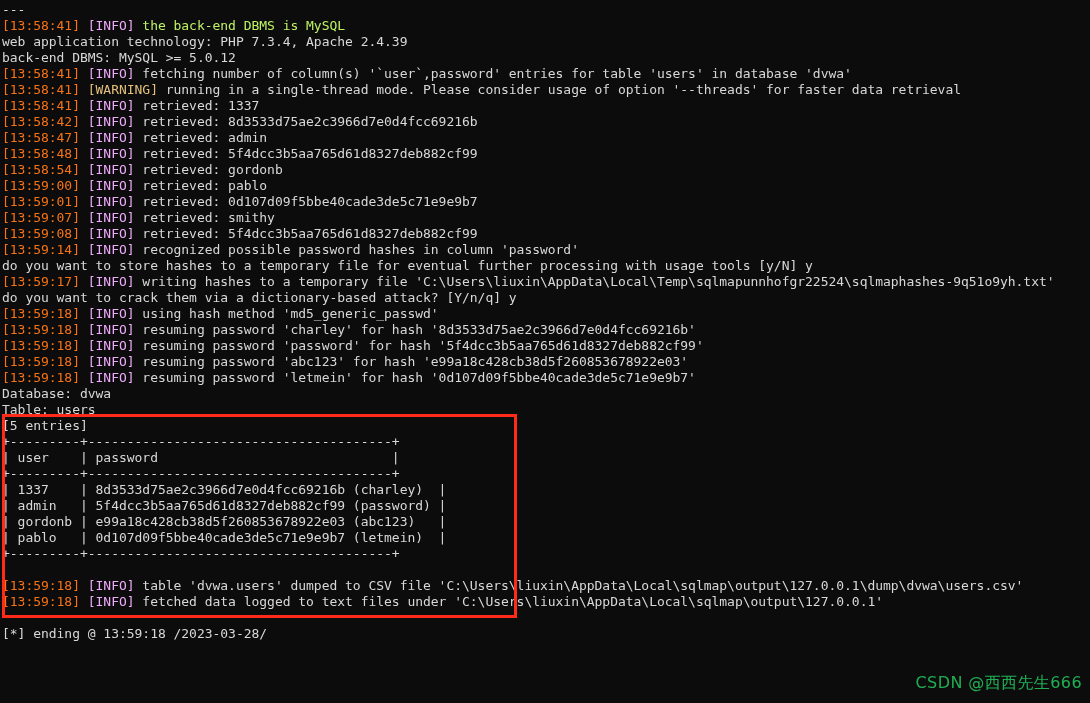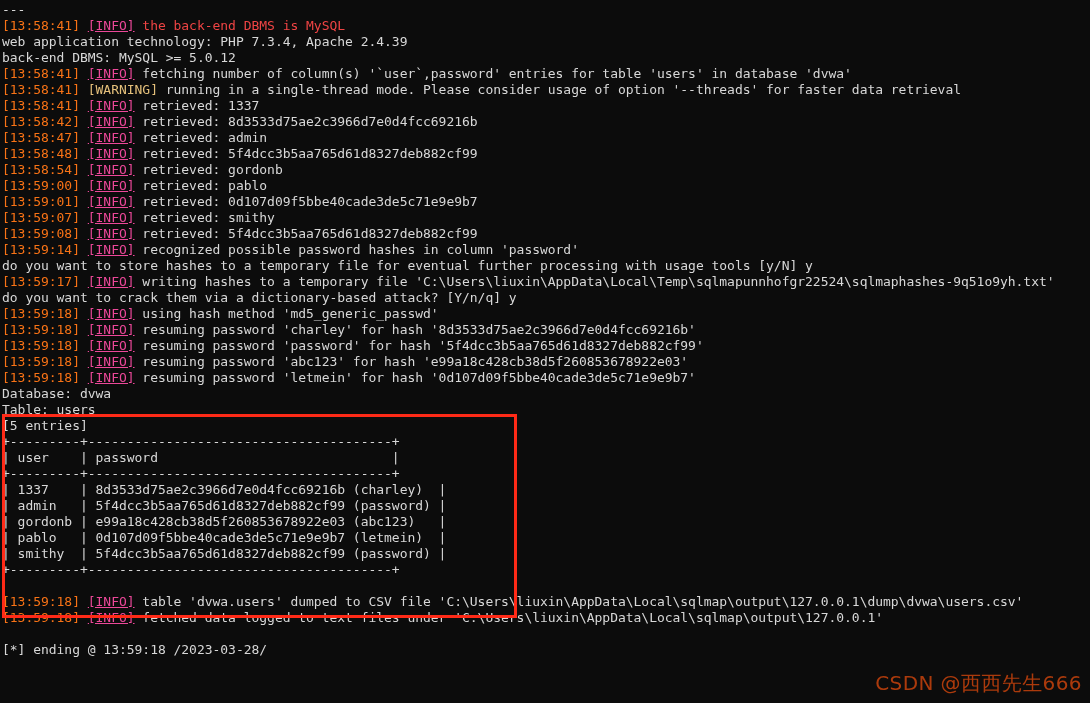--- a/index.html
+++ b/index.html
@@ -35,44 +35,44 @@
   .line {
     height: 16px;
     line-height: 16px;
     white-space: pre;
     font-size: 13.0px;
     letter-spacing: -0.03px;
     color: #cccccc;
   }
   .line.blank { color: transparent; }
   .ts   { color: #f97316; }
-  .info { color: #ec4899; text-decoration: underline; }
+  .info { color: #f0abfc; }
   .warn { color: #e5c07b; }
-  .dim  { color: #ef4444; margin-top: 12px; }
+  .dim  { color: #bef264; margin-top: 12px; }
   .plain { color: #d8d8d8; }
 
   
   #highlight-box {
     position: absolute;
     left: 2px;
     top: 414px;
     width: 515px;
     height: 204px;
     border: 3px solid #ff2a17;
     box-sizing: border-box;
     pointer-events: none;
   }
   
   #watermark {
     position: absolute;
     right: 8px;
     bottom: 12px;
-    color: #c2410c;
+    color: #22c55e;
     font-family: "DejaVu Sans", "Liberation Sans", sans-serif;
-    font-size: 20px;
+    font-size: 16px;
     letter-spacing: 0.4px;
     opacity: 0.88;
   }
 </style>
 </head>
 <body>
 
 <div id="terminal">
   <div class="lines" id="console-lines">
       <div class="line"><span class="plain">---</span></div>
@@ -102,21 +102,20 @@
       <div class="line"><span class="plain">Database: dvwa</span></div>
       <div class="line"><span class="plain">Table: users</span></div>
       <div class="line"><span class="plain">[5 entries]</span></div>
       <div class="line"><span class="plain">+---------+---------------------------------------+</span></div>
       <div class="line"><span class="plain">| user    | password                              |</span></div>
       <div class="line"><span class="plain">+---------+---------------------------------------+</span></div>
       <div class="line"><span class="plain">| 1337    | 8d3533d75ae2c3966d7e0d4fcc69216b (charley)  |</span></div>
       <div class="line"><span class="plain">| admin   | 5f4dcc3b5aa765d61d8327deb882cf99 (password) |</span></div>
       <div class="line"><span class="plain">| gordonb | e99a18c428cb38d5f260853678922e03 (abc123)   |</span></div>
       <div class="line"><span class="plain">| pablo   | 0d107d09f5bbe40cade3de5c71e9e9b7 (letmein)  |</span></div>
-      <div class="line"><span class="plain">| smithy  | 5f4dcc3b5aa765d61d8327deb882cf99 (password) |</span></div>
       <div class="line"><span class="plain">+---------+---------------------------------------+</span></div>
       <div class="line blank"><span class="plain"></span></div>
       <div class="line"><span class="ts">[13:59:18]</span> <span class="info">[INFO]</span> <span class="plain">table 'dvwa.users' dumped to CSV file 'C:\Users\liuxin\AppData\Local\sqlmap\output\127.0.0.1\dump\dvwa\users.csv'</span></div>
       <div class="line"><span class="ts">[13:59:18]</span> <span class="info">[INFO]</span> <span class="plain">fetched data logged to text files under 'C:\Users\liuxin\AppData\Local\sqlmap\output\127.0.0.1'</span></div>
       <div class="line blank"><span class="plain"></span></div>
       <div class="line"><span class="plain">[*] ending @ 13:59:18 /2023-03-28/</span></div>
     </div>
 
   <div id="highlight-box"></div>
 

